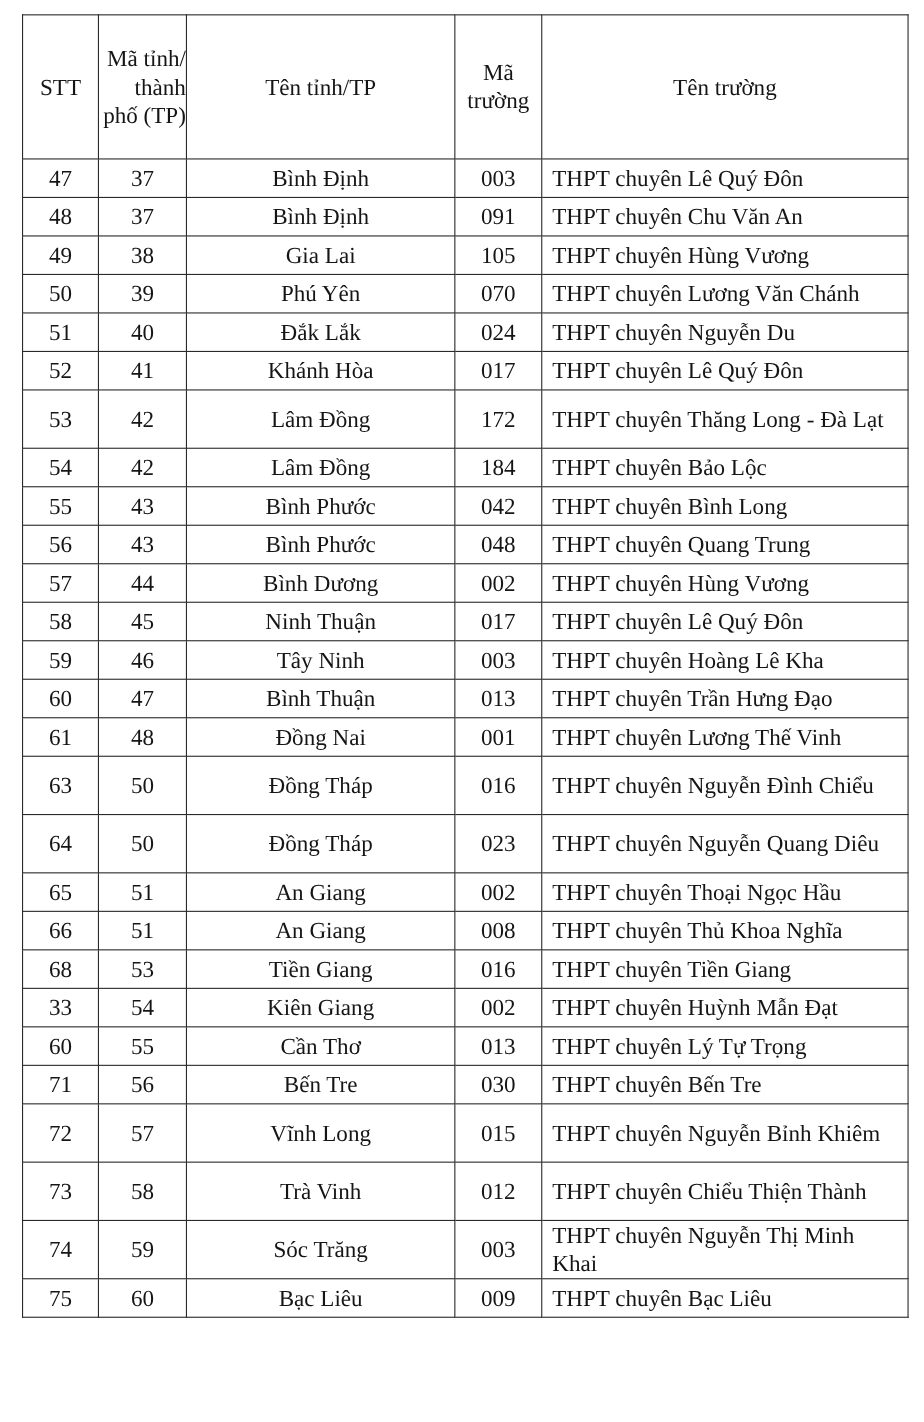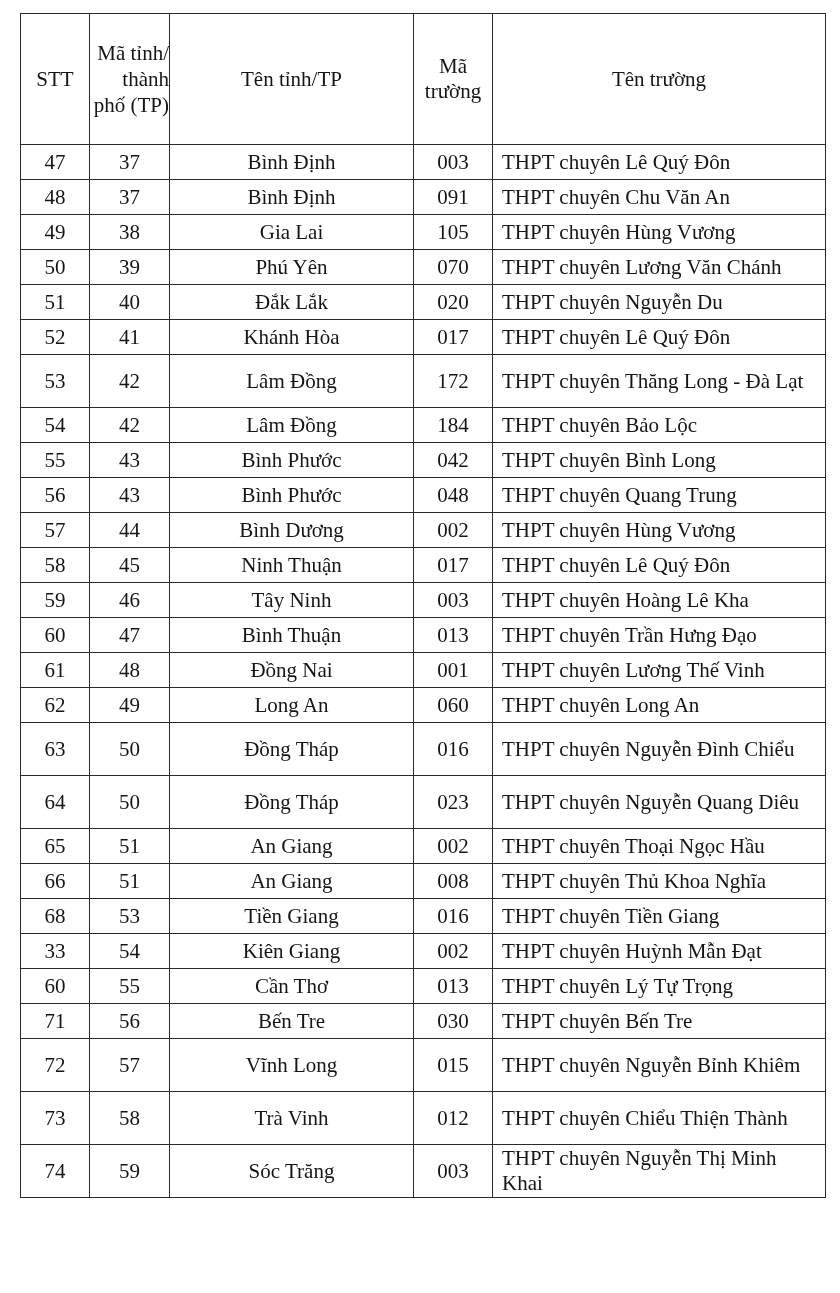--- a/index.html
+++ b/index.html
@@ -79,21 +79,21 @@
         <td>50</td>
         <td>39</td>
         <td>Phú Yên</td>
         <td>070</td>
         <td class="name">THPT chuyên Lương Văn Chánh</td>
       </tr>
       <tr>
         <td>51</td>
         <td>40</td>
         <td>Đắk Lắk</td>
-        <td>020</td>
+        <td>024</td>
         <td class="name">THPT chuyên Nguyễn Du</td>
       </tr>
       <tr>
         <td>52</td>
         <td>41</td>
         <td>Khánh Hòa</td>
         <td>017</td>
         <td class="name">THPT chuyên Lê Quý Đôn</td>
       </tr>
       <tr class="tall">
@@ -152,27 +152,20 @@
         <td>013</td>
         <td class="name">THPT chuyên Trần Hưng Đạo</td>
       </tr>
       <tr>
         <td>61</td>
         <td>48</td>
         <td>Đồng Nai</td>
         <td>001</td>
         <td class="name">THPT chuyên Lương Thế Vinh</td>
       </tr>
-      <tr>
-        <td>62</td>
-        <td>49</td>
-        <td>Long An</td>
-        <td>060</td>
-        <td class="name">THPT chuyên Long An</td>
-      </tr>
       <tr class="tall">
         <td>63</td>
         <td>50</td>
         <td>Đồng Tháp</td>
         <td>016</td>
         <td class="name">THPT chuyên Nguyễn Đình Chiểu</td>
       </tr>
       <tr class="tall">
         <td>64</td>
         <td>50</td>
@@ -236,14 +229,21 @@
         <td>012</td>
         <td class="name">THPT chuyên Chiểu Thiện Thành</td>
       </tr>
       <tr class="tall">
         <td>74</td>
         <td>59</td>
         <td>Sóc Trăng</td>
         <td>003</td>
         <td class="name">THPT chuyên Nguyễn Thị Minh Khai</td>
       </tr>
+      <tr>
+        <td>75</td>
+        <td>60</td>
+        <td>Bạc Liêu</td>
+        <td>009</td>
+        <td class="name">THPT chuyên Bạc Liêu</td>
+      </tr>
     </tbody>
 </table>
 
 </body></html>

